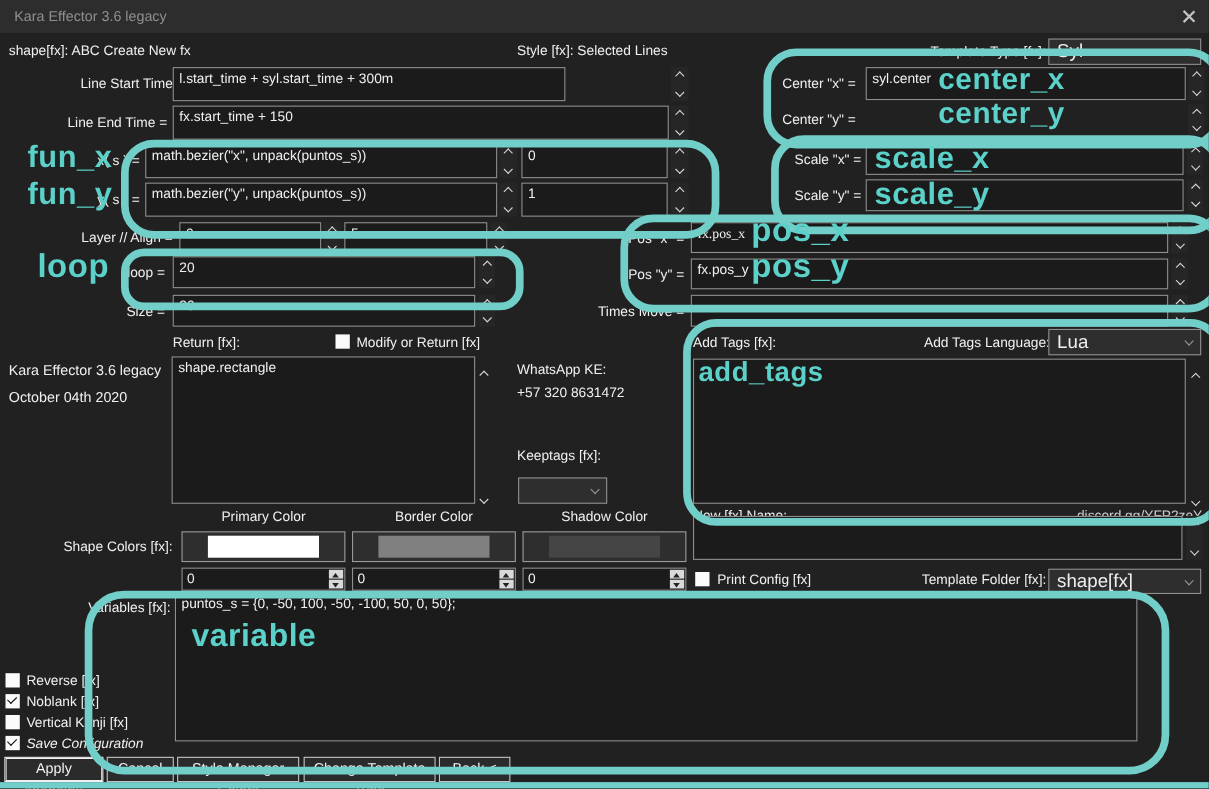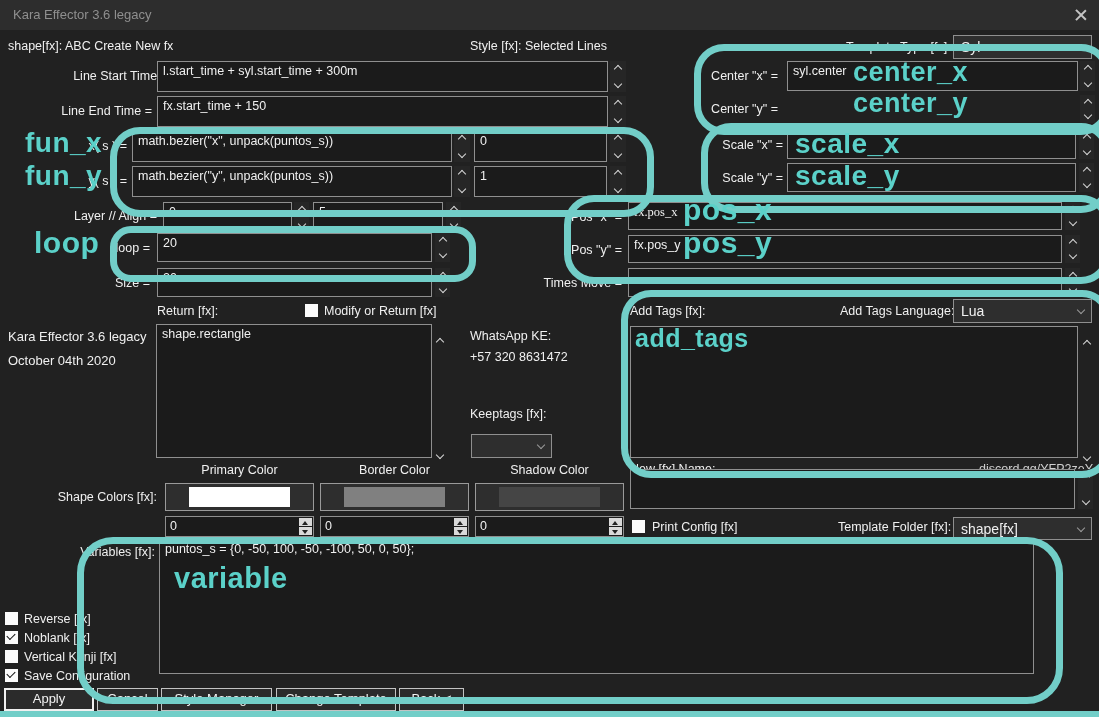--- a/index.html
+++ b/index.html
@@ -13,21 +13,21 @@
 
   .lbl{position:absolute;font-size:12.5px;color:#f0f0f0;white-space:nowrap;}
   .r{text-align:right;}
   .fld{position:absolute;background:#1b1b1b;border:1px solid #8f8f8f;box-sizing:border-box;
        font-size:12.5px;color:#f0f0f0;padding:2px 5px;white-space:nowrap;overflow:hidden;}
   .ta{white-space:pre-wrap;}
   .spin{position:absolute;background:#262626;box-sizing:border-box;display:flex;flex-direction:column;
         justify-content:space-between;align-items:center;padding:5px 0;cursor:pointer;}
   .chev{display:inline-block;width:5px;height:5px;border-left:1.4px solid #d6d6d6;border-top:1.4px solid #d6d6d6;}
   .chev.up{transform:rotate(45deg);} .chev.down{transform:rotate(-135deg);}
-  .dd{position:absolute;background:#2e2e2e;border:1px solid #8f8f8f;box-sizing:border-box;font-size:14px;
+  .dd{position:absolute;background:#2e2e2e;border:1px solid #8f8f8f;box-sizing:border-box;font-size:17px;
       color:#f0f0f0;display:flex;align-items:center;justify-content:space-between;padding:0 7px;cursor:pointer;gap:40px;}
   .dd .chev{border-color:#9a9a9a;margin-top:-2px;}
   .btn{position:absolute;background:#2b2b2b;border:1px solid #c3c3c3;box-sizing:border-box;color:#f2f2f2;
        font-size:13px;text-align:center;line-height:20px;cursor:pointer;}
   .btn.primary{border-color:#f0f0f0;box-shadow:inset 0 0 0 1px #f0f0f0;}
   .cb{position:absolute;width:13px;height:13px;background:#fbfbfb;cursor:pointer;}
   .cb .mark{display:none;position:absolute;left:2px;top:2px;width:7px;height:4px;
             border-left:1.7px solid #101010;border-bottom:1.7px solid #101010;transform:rotate(-45deg);}
   .cb.checked .mark{display:block;}
   .swbtn{position:absolute;background:#2e2e2e;border:1px solid #9a9a9a;box-sizing:border-box;cursor:pointer;}
@@ -60,21 +60,21 @@
 
   <span class="lbl" style="left:8px;top:39px;">shape[fx]: ABC Create New fx</span>
   <span class="lbl" style="left:470px;top:39px;">Style [fx]: Selected Lines</span>
   <span class="lbl" style="left:846px;top:40px;">Template Type [fx]:</span>
   <div class="dd" style="left:953px;top:35px;width:139px;height:24px;">
     <span>Syl</span>
     <span class="chev down"></span>
   </div>
 
   <span class="lbl r" style="left:16px;width:152px;top:69px;">Line Start Time =</span>
-  <div class="fld" style="left:157px;top:61px;width:451px;height:31px;">l.start_time + syl.start_time + 300m</div>
+  <div class="fld" style="left:157px;top:61px;width:357px;height:31px;">l.start_time + syl.start_time + 300m</div>
   <div class="spin" style="left:610px;top:61px;width:16px;height:31px;">
       <span class="chev up"></span>
       <span class="chev down"></span>
     </div>
 
   <span class="lbl r" style="left:0;width:152px;top:104px;">Line End Time =</span>
   <div class="fld" style="left:157px;top:96px;width:451px;height:31px;">fx.start_time + 150</div>
   <div class="spin" style="left:610px;top:96px;width:16px;height:31px;">
       <span class="chev up"></span>
       <span class="chev down"></span>
@@ -278,21 +278,21 @@
   <span class="lbl" style="left:24px;top:612px;">Reverse [fx]</span>
   <div class="cb checked" style="left:5px;top:631px;">
       <span class="mark"></span>
     </div>
   <span class="lbl" style="left:24px;top:631px;">Noblank [fx]</span>
   <div class="cb" style="left:5px;top:650px;"></div>
   <span class="lbl" style="left:24px;top:650px;">Vertical Kanji [fx]</span>
   <div class="cb checked" style="left:5px;top:669px;">
       <span class="mark"></span>
     </div>
-  <span class="lbl" style="left:24px;top:669px;">Save Configuration</span>
+  <span class="lbl" style="left:24px;top:669px;font-style:italic;">Save Configuration</span>
 
   <div class="btn primary" style="left:4px;top:688px;width:90px;height:23px;">Apply shape[fx]</div>
   <div class="btn" style="left:97px;top:688px;width:61px;height:23px;">Cancel</div>
   <div class="btn" style="left:161px;top:688px;width:111px;height:23px;">Style Manager Colors</div>
   <div class="btn" style="left:276px;top:688px;width:120px;height:23px;">Change Template Type</div>
   <div class="btn" style="left:399px;top:688px;width:65px;height:23px;">Back &lt;</div>
 
   <div class="ann-rect" style="left:110px;top:127px;width:530px;height:76px;"></div>
   <div class="ann-rect" style="left:694px;top:44px;width:403px;height:77px;"></div>
   <div class="ann-rect" style="left:701px;top:123px;width:396px;height:76px;"></div>

